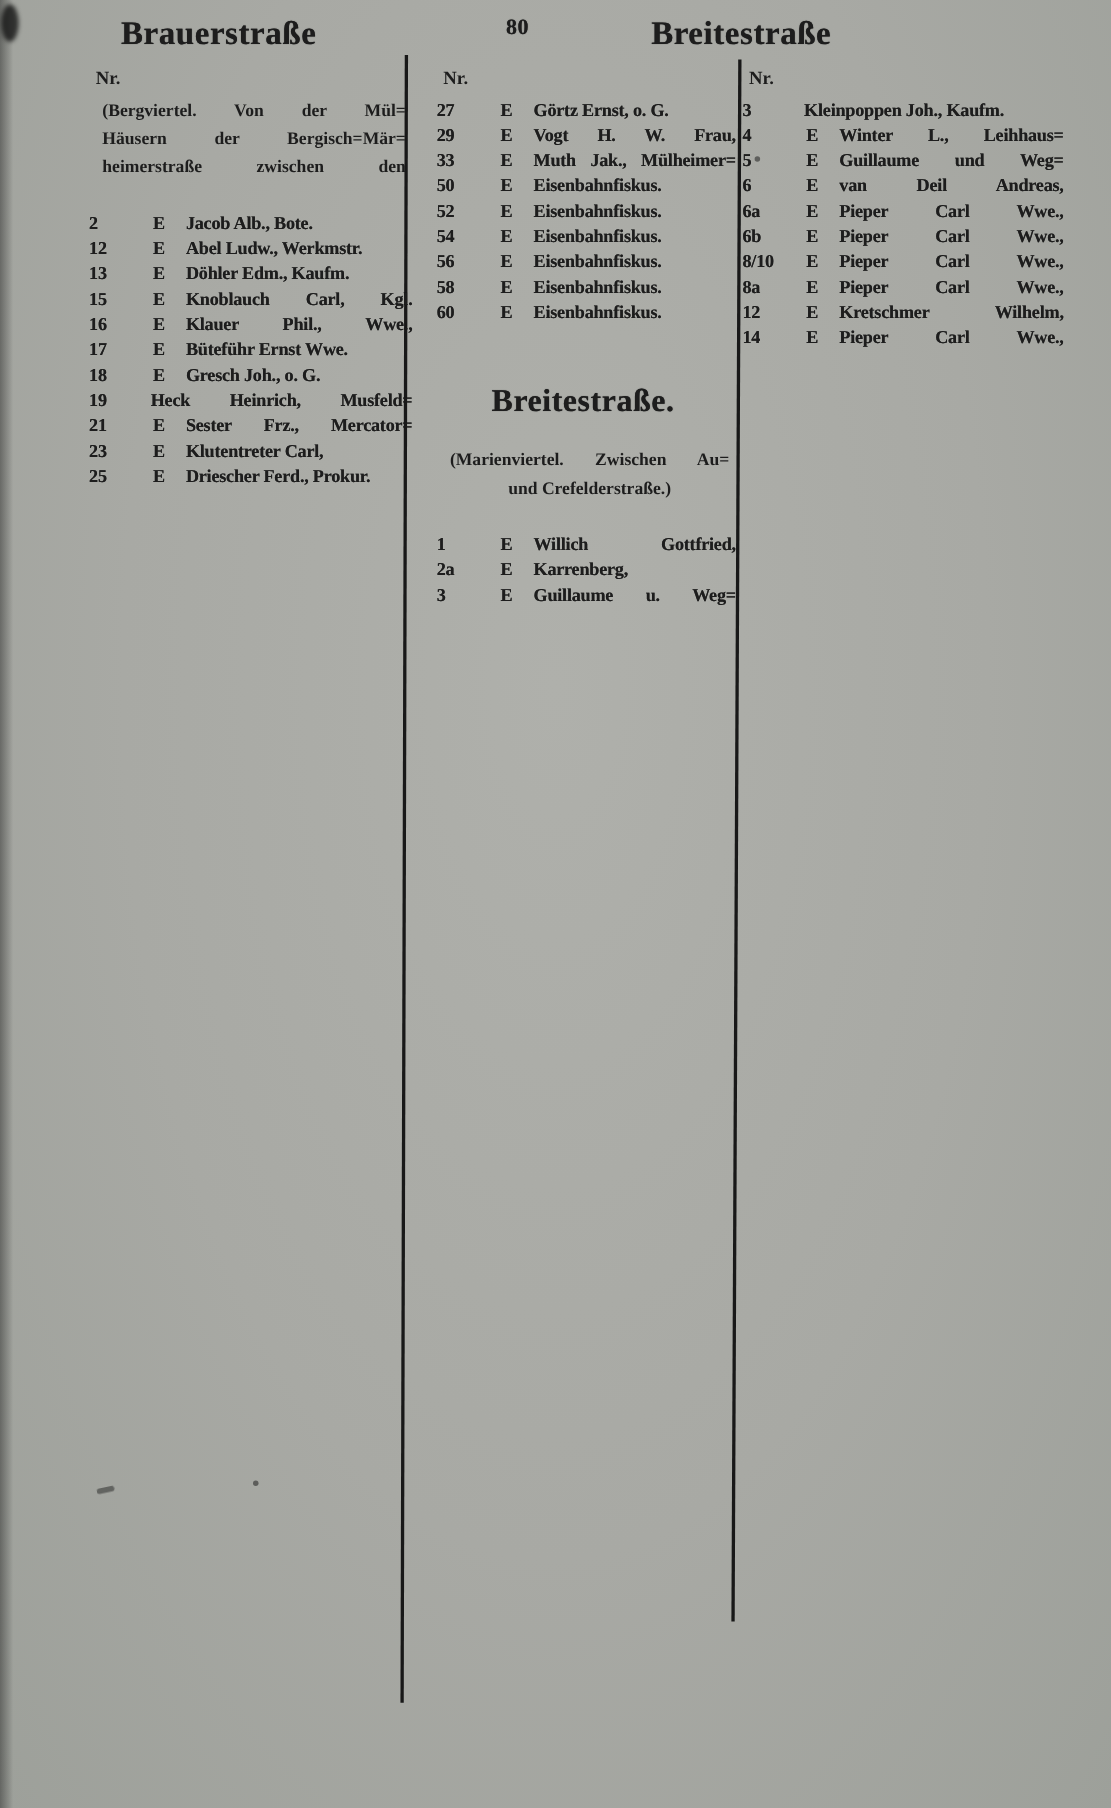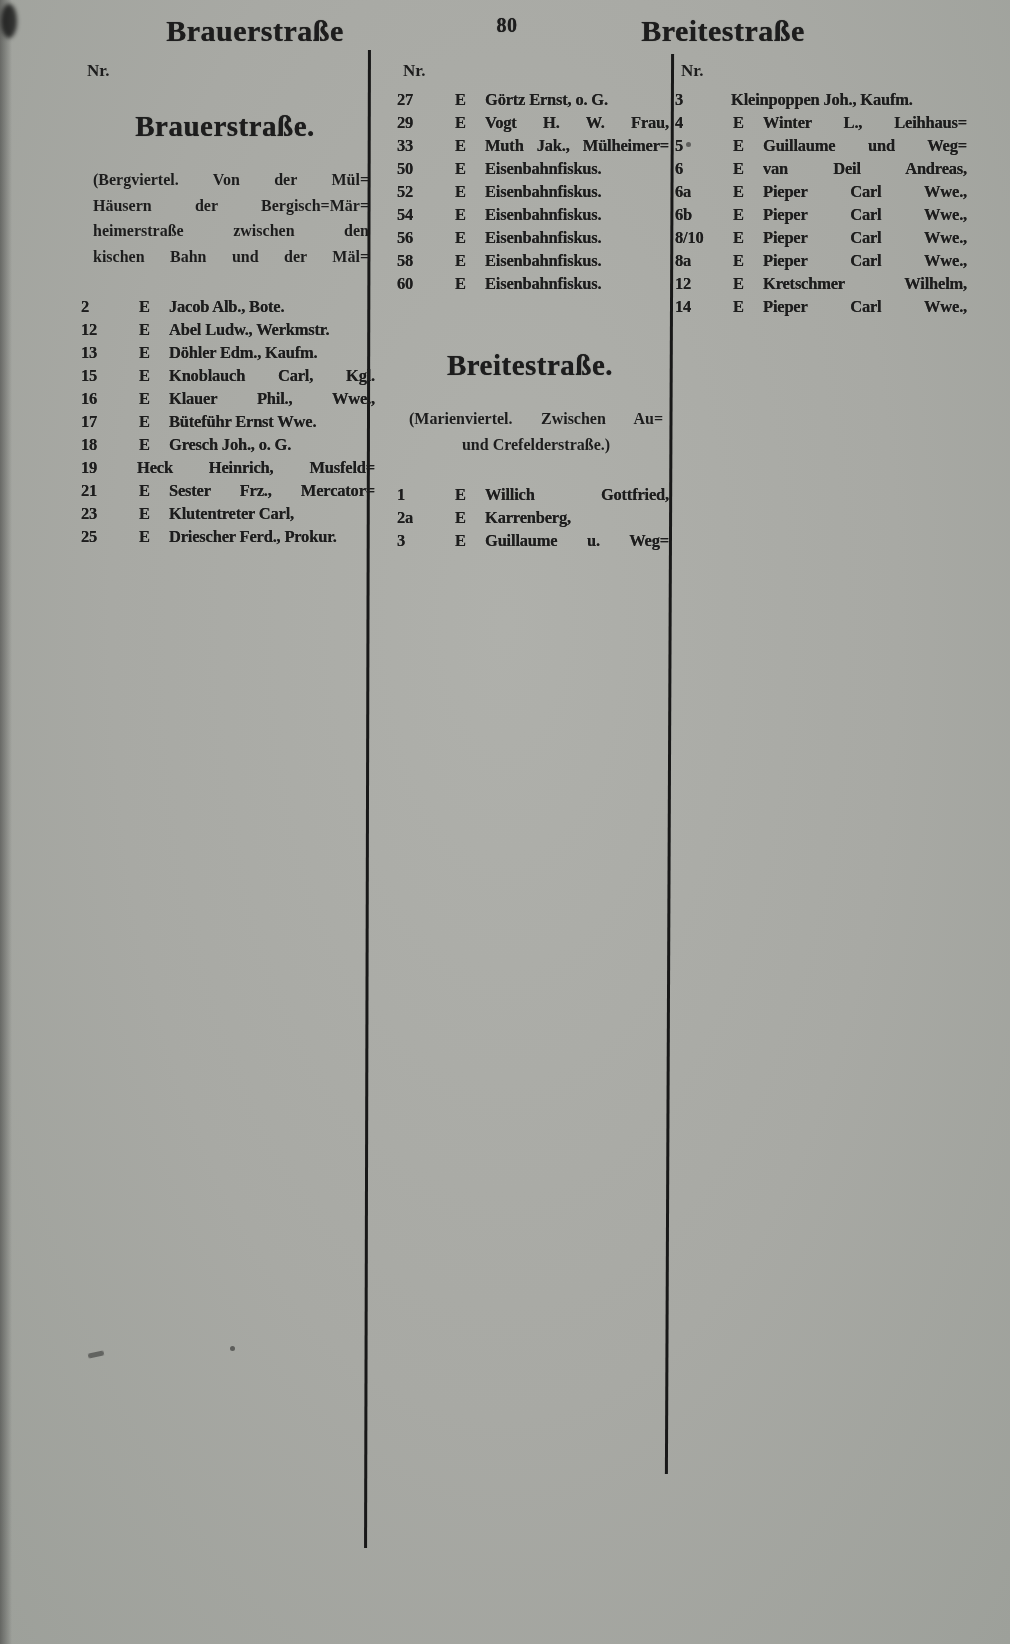--- a/index.html
+++ b/index.html
@@ -11,21 +11,21 @@
     font-weight:700;color:#1d1d1d;
   }
   .edge-shadow-left{position:absolute;left:0;top:0;width:12px;height:100%;
     background:linear-gradient(90deg,rgba(15,15,15,.40),rgba(15,15,15,0));}
   .blob-top-left{position:absolute;left:1px;top:4px;width:16px;height:34px;
     background:rgba(10,10,10,.75);border-radius:50%;filter:blur(2px);}
   .dash-left{position:absolute;left:88px;top:1352px;width:16px;height:5px;
     background:rgba(20,20,20,.45);border-radius:2px;transform:rotate(-12deg);filter:blur(.5px);}
   .speck{position:absolute;width:5px;height:5px;border-radius:50%;background:rgba(20,20,20,.5);filter:blur(.5px);}
 
-  .header-title{position:absolute;top:14px;font-size:30px;letter-spacing:.5px;text-align:center;
+  .header-title{position:absolute;top:14px;font-size:30px;letter-spacing:.5px;text-align:left;
     text-shadow:0 0 .7px rgba(10,10,10,.8);}
   #title-left{left:110px;width:290px;}
   #page-num{left:460px;width:94px;font-size:20px;}
   #title-right{left:592px;width:262px;}
 
   .divider{position:absolute;width:3px;background:#181818;}
   #div1{left:366px;top:50px;height:1498px;transform:rotate(.15deg);}
   #div2{left:668px;top:54px;height:1420px;transform:rotate(.25deg);}
 
   .column{position:absolute;top:58px;margin-left:23px;}
@@ -67,26 +67,24 @@
 
   <div class="header-title" id="title-left">Brauerstraße</div>
   <div class="header-title" id="page-num">80</div>
   <div class="header-title" id="title-right">Breitestraße</div>
 
   <div class="divider" id="div1"></div>
   <div class="divider" id="div2"></div>
 
   <div class="column" id="col1">
       <div class="nr-label">Nr.</div>
-      <div class="street-heading">Brauerstraße.</div>
       <div class="desc">
         <div class="desc-line">(Bergviertel. Von der Mül=</div>
         <div class="desc-line">Häusern der Bergisch=Mär=</div>
         <div class="desc-line">heimerstraße zwischen den</div>
-        <div class="desc-line">kischen Bahn und der Mäl=</div>
       </div>
       <div class="entry">
         <div class="ln l0e"><span class="num">2</span><span class="emark">E</span>Jacob Alb., Bote.</div>
         <div class="ln l1 j"></div>
         <div class="ln l2"></div>
         <div class="ln l1 j"></div>
         <div class="ln l2"></div>
         <div class="ln l1 j"></div>
         <div class="ln l2"></div>
         <div class="ln l1"></div>

